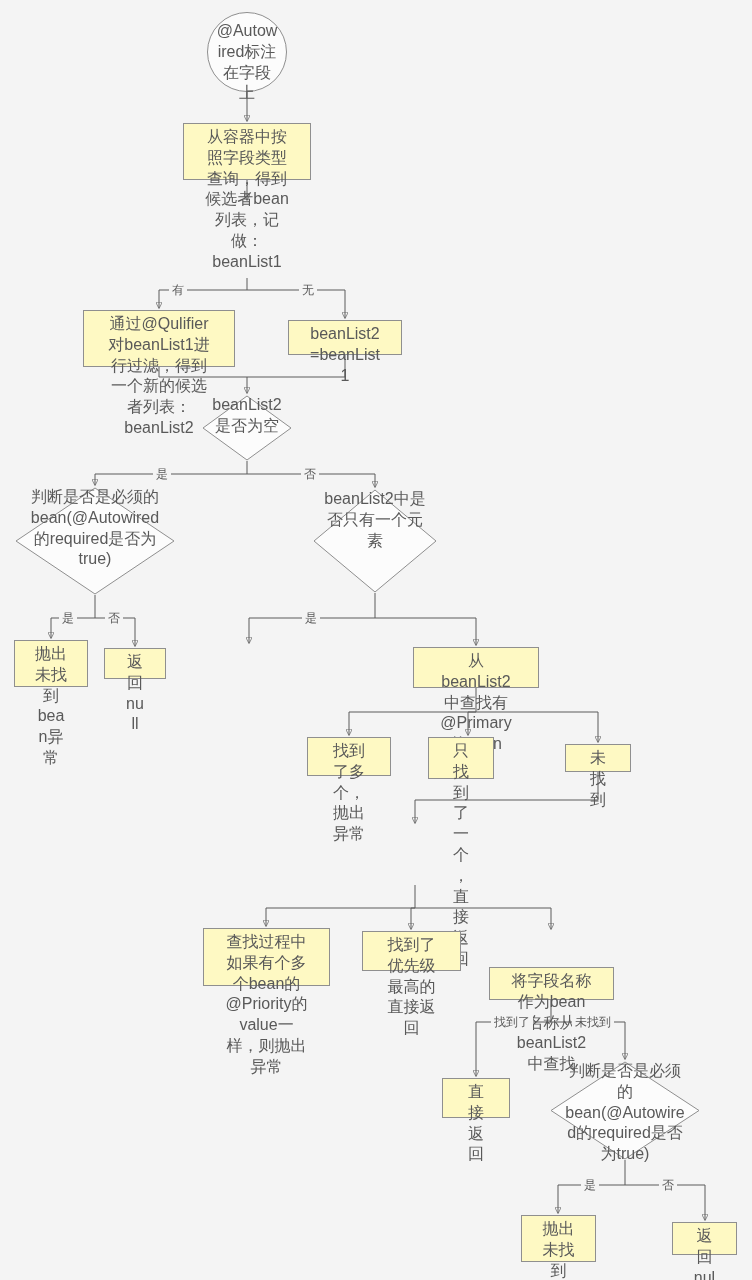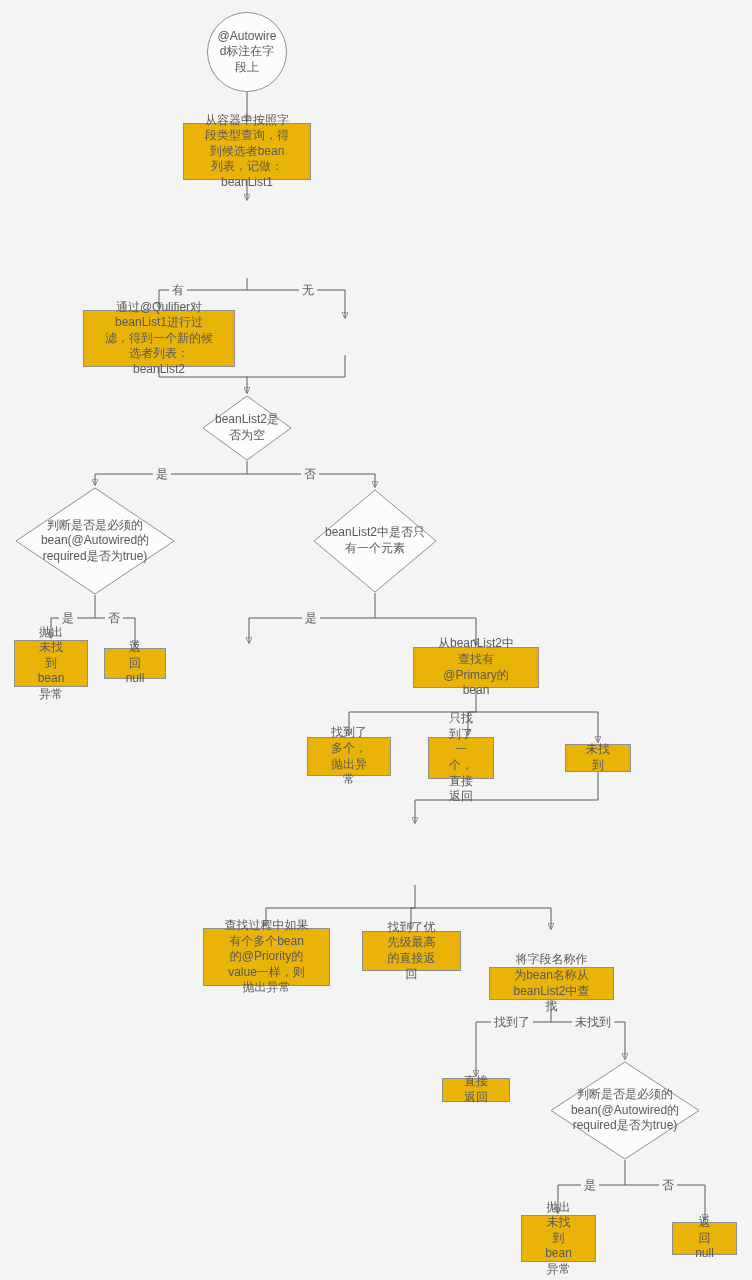--- a/index.html
+++ b/index.html
@@ -1,23 +1,23 @@
 <!DOCTYPE html>
 <html><head>
 <meta charset="utf-8">
 <style>
   *{box-sizing:border-box;margin:0;padding:0}
   html,body{background:#ededed}
   body{font-family:"Liberation Sans","DejaVu Sans",sans-serif}
   #canvas{position:relative;width:752px;height:1280px;background:#f4f4f4;overflow:hidden;margin:0 auto}
   #wires{position:absolute;left:0;top:0;width:752px;height:1280px;z-index:0}
   #wires path{fill:none;stroke:#5a5a5a;stroke-width:1}
-  .node{position:absolute;z-index:1;display:flex;align-items:center;justify-content:center;
-        text-align:center;font-size:12px;line-height:1.3;color:#595959;word-break:break-word}
-  .rect{background:#eab308;border:1px solid #8f8f8f;padding:3px 20px}
+  .node{position:absolute;z-index:1;display:flex;align-items:flex-start;justify-content:center;
+        text-align:center;font-size:16px;line-height:1.3;color:#595959;word-break:break-word}
+  .rect{background:#fef9c3;border:1px solid #8f8f8f;padding:3px 20px}
   .ellipse{background:#fcfcfc;border:1px solid #8f8f8f;border-radius:50%;padding:8px}
   .diamond{background:transparent;border:none;padding:0}
   .diamond .dshape{position:absolute;left:0;top:0;width:100%;height:100%}
   .diamond .dshape polygon{fill:#fcfcfc;stroke:#8f8f8f;stroke-width:1}
   .diamond .label{position:relative;z-index:1;width:84%}
   .edge-label{position:absolute;z-index:2;transform:translate(-50%,-50%);font-size:12px;
               color:#595959;background:#f4f4f4;padding:0 3px;white-space:nowrap}
 </style>
 </head>
 <body>
@@ -73,20 +73,23 @@
 
   <div class="node rect" style="left:183px;top:123px;width:128px;height:57px">
     <span class="label">从容器中按照字段类型查询，得到候选者bean列表，记做：beanList1</span>
   </div>
 
 
   <div class="node rect" style="left:83px;top:310px;width:152px;height:57px">
     <span class="label">通过@Qulifier对beanList1进行过滤，得到一个新的候选者列表：beanList2</span>
   </div>
 
+  <div class="node rect" style="left:288px;top:320px;width:114px;height:35px">
+    <span class="label">beanList2=beanList1</span>
+  </div>
 
   <div class="node diamond" style="left:202px;top:395px;width:90px;height:66px">
     <svg class="dshape" viewBox="0 0 90 66" preserveAspectRatio="none">
         <polygon points="45,1 89,33 45,65 1,33"></polygon>
       </svg>
     <span class="label">beanList2是否为空</span>
   </div>
 
   <div class="node diamond" style="left:15px;top:487px;width:160px;height:108px">
     <svg class="dshape" viewBox="0 0 160 108" preserveAspectRatio="none">
@@ -133,21 +136,21 @@
   </div>
 
   <div class="node rect" style="left:362px;top:931px;width:99px;height:40px">
     <span class="label">找到了优先级最高的直接返回</span>
   </div>
 
   <div class="node rect" style="left:489px;top:967px;width:125px;height:33px">
     <span class="label">将字段名称作为bean名称从beanList2中查找</span>
   </div>
 
-  <div class="node rect" style="left:442px;top:1078px;width:68px;height:24px">
+  <div class="node rect" style="left:442px;top:1078px;width:68px;height:40px">
     <span class="label">直接返回</span>
   </div>
 
   <div class="node diamond" style="left:550px;top:1061px;width:150px;height:99px">
     <svg class="dshape" viewBox="0 0 150 99" preserveAspectRatio="none">
         <polygon points="75,1 149,49.5 75,98 1,49.5"></polygon>
       </svg>
     <span class="label">判断是否是必须的bean(@Autowired的required是否为true)</span>
   </div>
 

